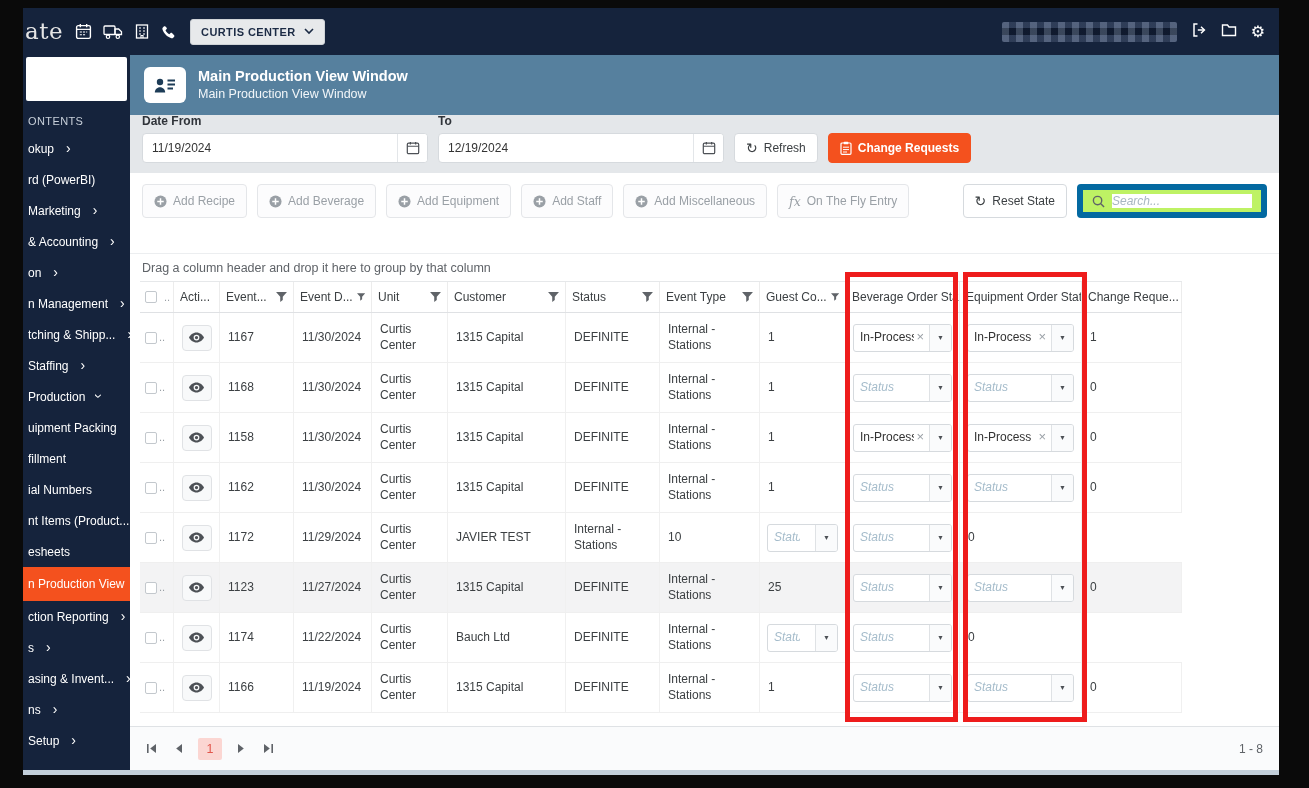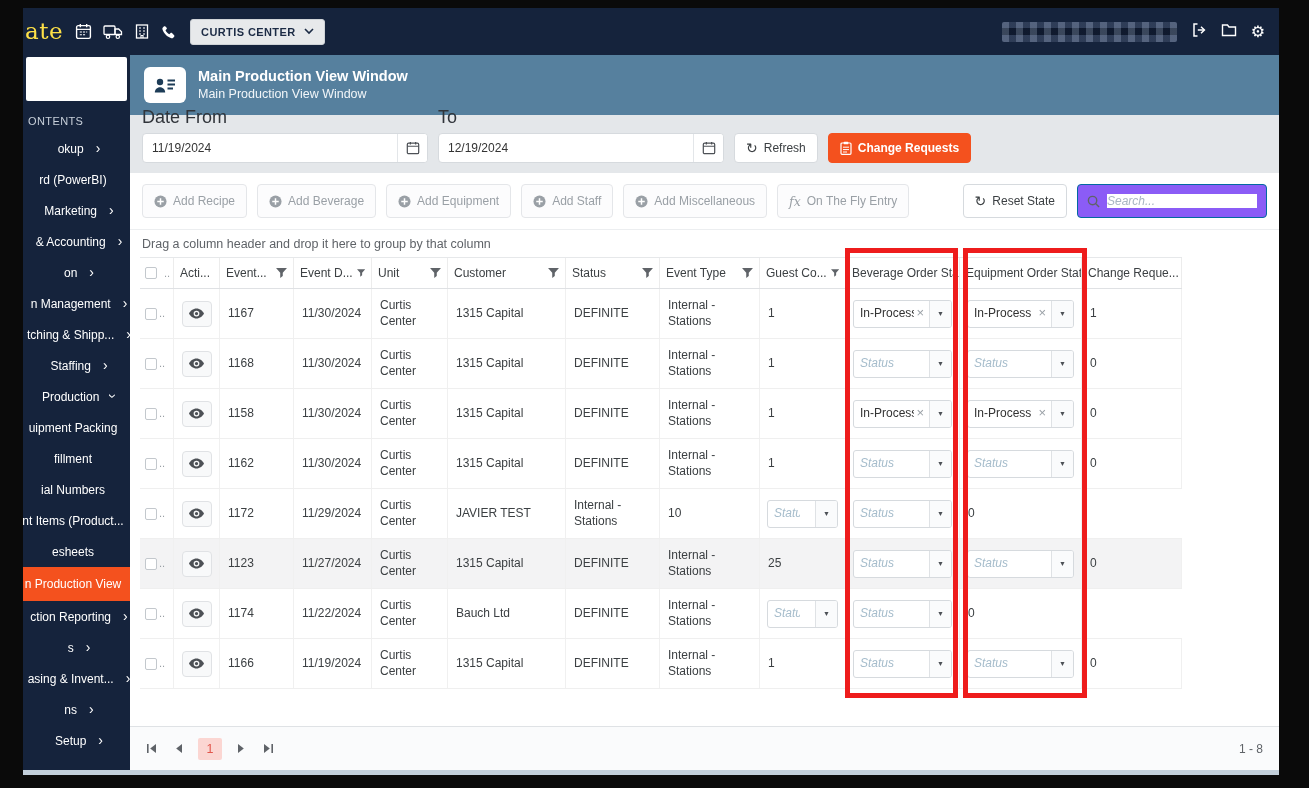--- a/index.html
+++ b/index.html
@@ -5,21 +5,21 @@
   * { margin:0; padding:0; box-sizing:border-box; }
   html,body { width:1309px; height:788px; overflow:hidden; background:#000;
               font-family:"Liberation Sans", sans-serif; }
   .stage { position:relative; width:1309px; height:788px; background:#0a0a0a; }
   .app { position:absolute; left:23px; top:8px; width:1256px; height:767px;
          display:flex; flex-direction:column; background:#fff; }
 
   
   .topbar { height:47px; background:var(--navy,#15233c); display:flex; align-items:center;
             padding:0 14px 0 2px; flex:0 0 auto; }
-  .logo { color:#fde047; font-family:"DejaVu Serif", serif; font-size:23px; letter-spacing:.5px;
+  .logo { color:#e5e5e5; font-family:"DejaVu Serif", serif; font-size:23px; letter-spacing:.5px;
           margin-right:12px; line-height:1; }
   .tb-icons { display:flex; align-items:center; gap:11px; margin-right:14px; }
   .tb-icons svg { display:block; }
   .loc-btn { background:#e7e9eb; border:1px solid #cfd3d7; border-radius:3px; height:26px;
              display:flex; align-items:center; gap:8px; padding:0 10px; cursor:pointer; }
   .loc-btn span { font-size:11px; font-weight:bold; color:#1c2b45; letter-spacing:.4px; }
   .tb-right { margin-left:auto; display:flex; align-items:center; gap:14px; }
   .redacted { width:175px; height:20px; border-radius:2px;
       background-image:
         repeating-linear-gradient(90deg, rgba(160,175,200,.30) 0 7px, rgba(20,30,50,.15) 7px 14px),
@@ -28,42 +28,42 @@
 
   
   .body { flex:1 1 auto; display:flex; min-height:0; }
 
   
   .sidebar { width:107px; background:var(--navy,#15233c); flex:0 0 auto; display:flex;
              flex-direction:column; overflow:hidden; }
   .side-search { height:44px; background:#fff; margin:2px 3px 6px 3px; border-radius:2px; }
   .contents { color:#c8d0da; font-size:11px; letter-spacing:.4px; padding:8px 0 6px 5px; }
   .side-item { height:31px; display:flex; align-items:center; padding-left:5px; color:#fff;
-               font-size:12px; white-space:nowrap; overflow:hidden; cursor:pointer; flex:0 0 auto;justify-content:center; }
+               font-size:12px; white-space:nowrap; overflow:hidden; cursor:pointer; flex:0 0 auto; }
   .side-item .chev { margin-left:12px; font-size:14px; line-height:1; color:#fff;
                      display:inline-block; transform:translateY(-1px); }
   .side-item.expanded .chev { transform:rotate(90deg) translateX(-1px); }
   .side-item.active { background:var(--accent-orange,#f4511e); height:34px; }
 
   
   .main { flex:1 1 auto; display:flex; flex-direction:column; min-width:0; background:#fff; }
 
   
   .page-header { height:60px; background:var(--header-blue,#56809e); display:flex;
                  align-items:center; padding:0 14px; gap:12px; flex:0 0 auto; }
   .ph-icon { width:42px; height:36px; background:#fff; border-radius:6px; display:flex;
              align-items:center; justify-content:center; flex:0 0 auto; }
   .ph-title { color:#fff; font-size:14.5px; font-weight:bold; line-height:1.35; }
   .ph-sub { color:#f2f6f9; font-size:12.5px; line-height:1.35; }
 
   
   .filterbar { height:58px; background:var(--filter-bar,#e4e7ea); display:flex; align-items:flex-end;
                padding:6px 12px 10px 12px; gap:10px; flex:0 0 auto; }
   .fgroup { display:flex; flex-direction:column; gap:5px; }
-  .flabel { font-size:18px; color:#30343a; }
+  .flabel { font-size:12px; color:#30343a;font-weight:bold; }
   .date-field { width:286px; height:30px; background:#fff; border:1px solid #d6dade;
                 border-radius:4px; display:flex; align-items:center; overflow:hidden; }
   .date-input { flex:1; border:0; outline:0; font-size:12px; color:#333; padding:0 9px;
                 font-family:"Liberation Sans", sans-serif; background:transparent; }
   .cal-btn { width:30px; height:100%; border:0; border-left:1px solid #e3e6e9; background:#fff;
              display:flex; align-items:center; justify-content:center; cursor:pointer; }
   .btn { height:30px; border-radius:4px; display:flex; align-items:center; gap:6px; padding:0 11px;
          font-size:12px; cursor:pointer; border:1px solid #d6dade; background:#fff; color:#3c4043;
          font-family:"Liberation Sans", sans-serif; }
   .btn .ricon { font-size:14px; line-height:1; color:#3c4043; }
@@ -71,28 +71,28 @@
                 color:#fff; font-weight:bold; }
 
   
   .toolbar { height:56px; background:#fff; display:flex; align-items:center; gap:10px;
              padding:0 12px; flex:0 0 auto; }
   .btn.add { height:34px; background:#fcfcfd; border-color:#e4e6e9; color:#9aa0a6; cursor:default; }
   .btn.fxbtn { height:34px; background:#fcfcfd; border-color:#e4e6e9; color:#9aa0a6; cursor:default; }
   .fx { font-style:italic; font-family:"DejaVu Serif", serif; font-size:12.5px; }
   .tb-spacer { flex:1 1 auto; }
   .btn.reset { height:34px; }
-  .search { width:190px; height:34px; border:1px solid #0369a1; border-radius:4px; background:#8b5cf6;
+  .search { width:190px; height:34px; border:6px solid #0369a1; border-radius:4px; background:#bef264;
             display:flex; align-items:center; gap:7px; padding:0 9px; }
   .search input { border:0; outline:0; flex:1; font-size:12px; font-style:italic; color:#333;
                   font-family:"Liberation Sans", sans-serif; min-width:0; }
   .search input::placeholder { color:#a8b6c2; font-style:italic; }
 
   
-  .grid-area { flex:1 1 auto; display:flex; flex-direction:column; min-height:0; }
+  .grid-area { flex:1 1 auto; display:flex; flex-direction:column; min-height:0;margin-top:24px; }
   .group-hint { font-size:12.5px; color:#5f6368; padding:7px 12px 6px 12px; border-top:1px solid #eceef0; }
   .table-wrap { position:relative; margin-left:10px; width:1042px; }
   .trow { display:grid;
           grid-template-columns:34px 46px 74px 78px 76px 118px 94px 100px 86px 114px 122px 100px; }
   .hrow { height:32px; border-top:1px solid #e6e8ea; border-bottom:1px solid #dfe1e4; }
   .th { display:flex; align-items:center; justify-content:space-between; gap:4px; padding:0 6px;
         font-size:12px; color:#3c4043; white-space:nowrap; overflow:hidden;
         border-right:1px solid #ececec; }
   .drow { height:50px; border-bottom:1px solid #efefef; background:#fff; }
   .drow.hl { background:#f3f3f4; }

